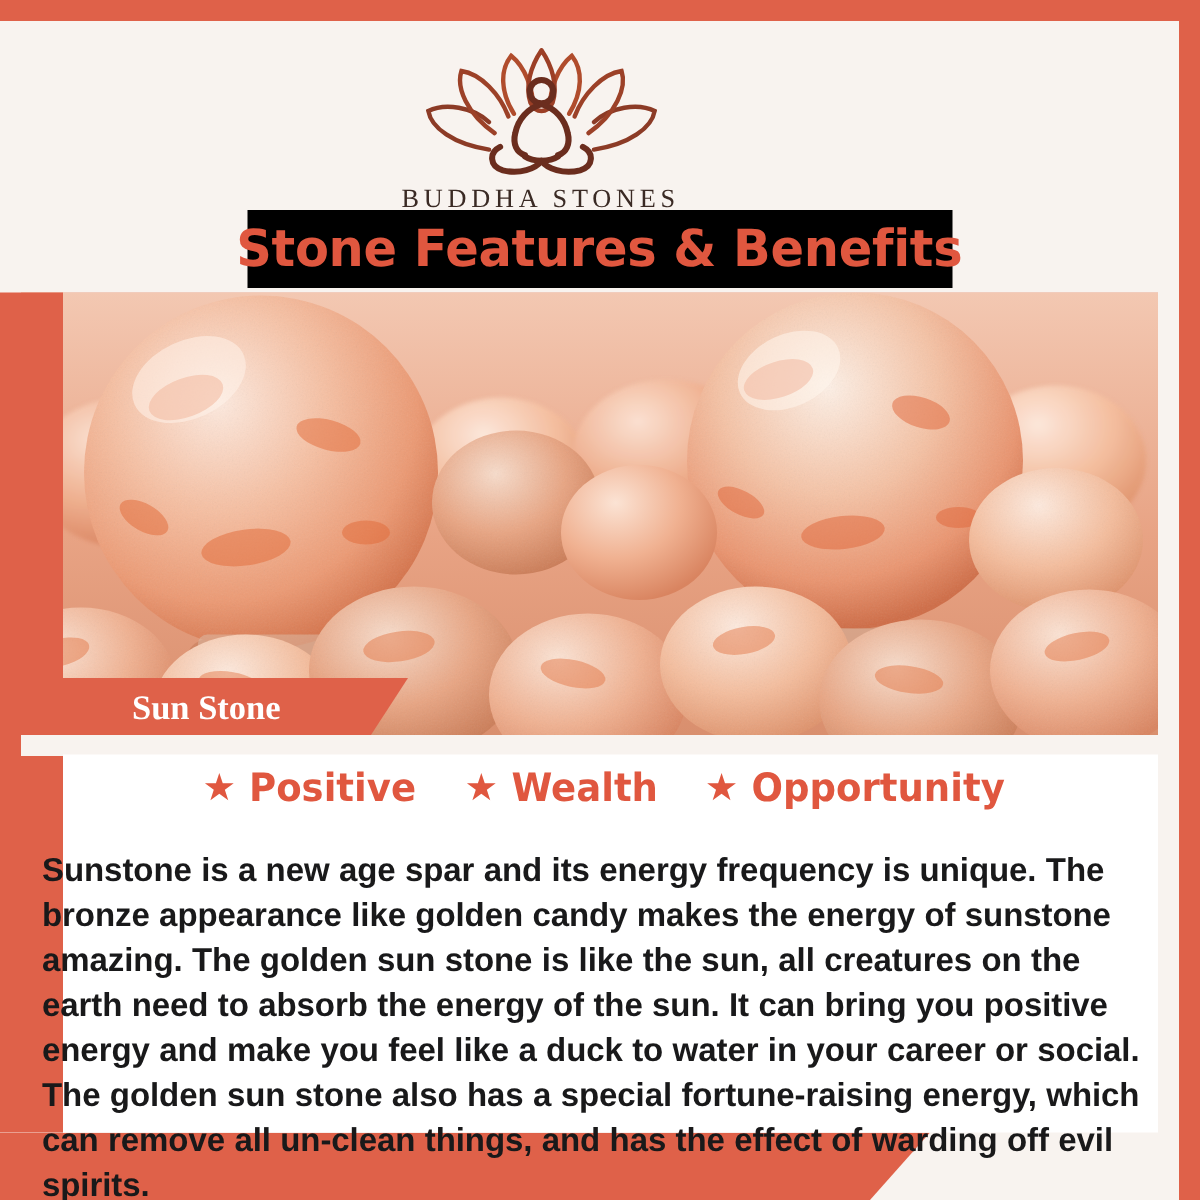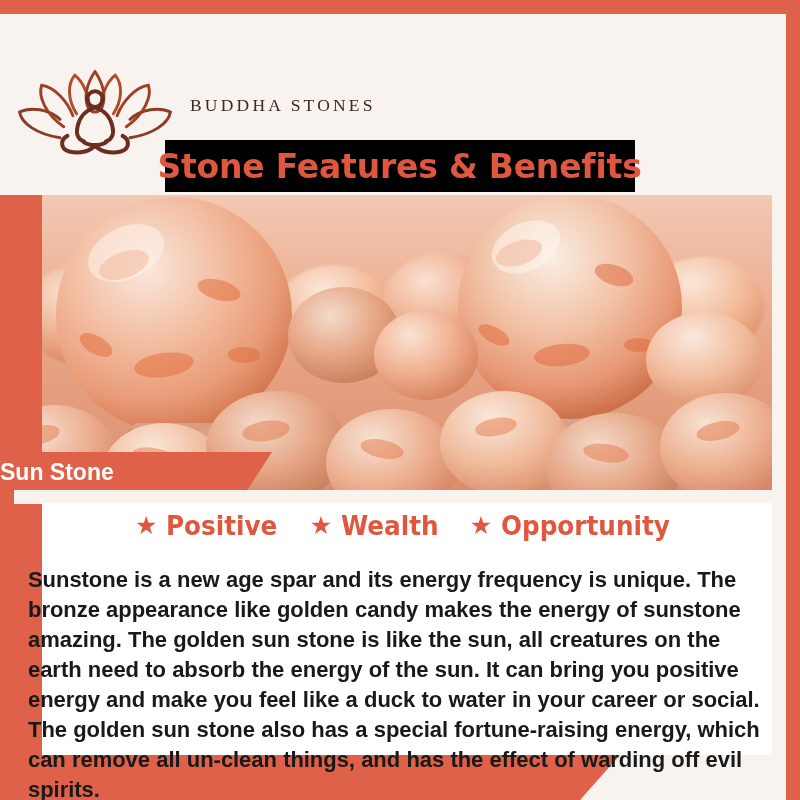--- a/index.html
+++ b/index.html
@@ -36,21 +36,21 @@
   }
   .frame-right-notch{
     position:absolute; right:0; top:0; width:14px; height:800px;
     background:#df6149;
   }
 
   
   .header{
     position:absolute; left:0; top:14px; width:674px; height:181px;
     background:#f8f3ef;
-    display:flex; flex-direction:row; align-items:center;
+    display:flex; flex-direction:column; align-items:center;padding-left:47px;
   }
   .logo-wrap{
     margin-top:14px;
     width:190px; height:92px;
     display:flex; align-items:center; justify-content:center;
   }
   .logo-wrap svg{ display:block; }
   .brand-name{
     margin-top:2px;
     font-family:"Liberation Serif", serif;
@@ -87,21 +87,22 @@
 
   
   .stone-tab{
     position:absolute; left:0; top:452px;
     width:272px; height:40px;
     background:#df6149;
     clip-path:polygon(0 0, 100% 0, calc(100% - 26px) 100%, 0 100%);
     display:flex; align-items:center;
   }
   .stone-tab-label{
-    font-family:Liberation Sans, sans-serif;
+    margin-left:88px;
+    font-family:Liberation Serif, serif;
     font-weight:bold;
     font-size:23px;
     color:#ffffff;
     letter-spacing:0px;
     white-space:nowrap;
   }
 
   
   .body-cream{
     position:absolute; left:14px; top:490px;

